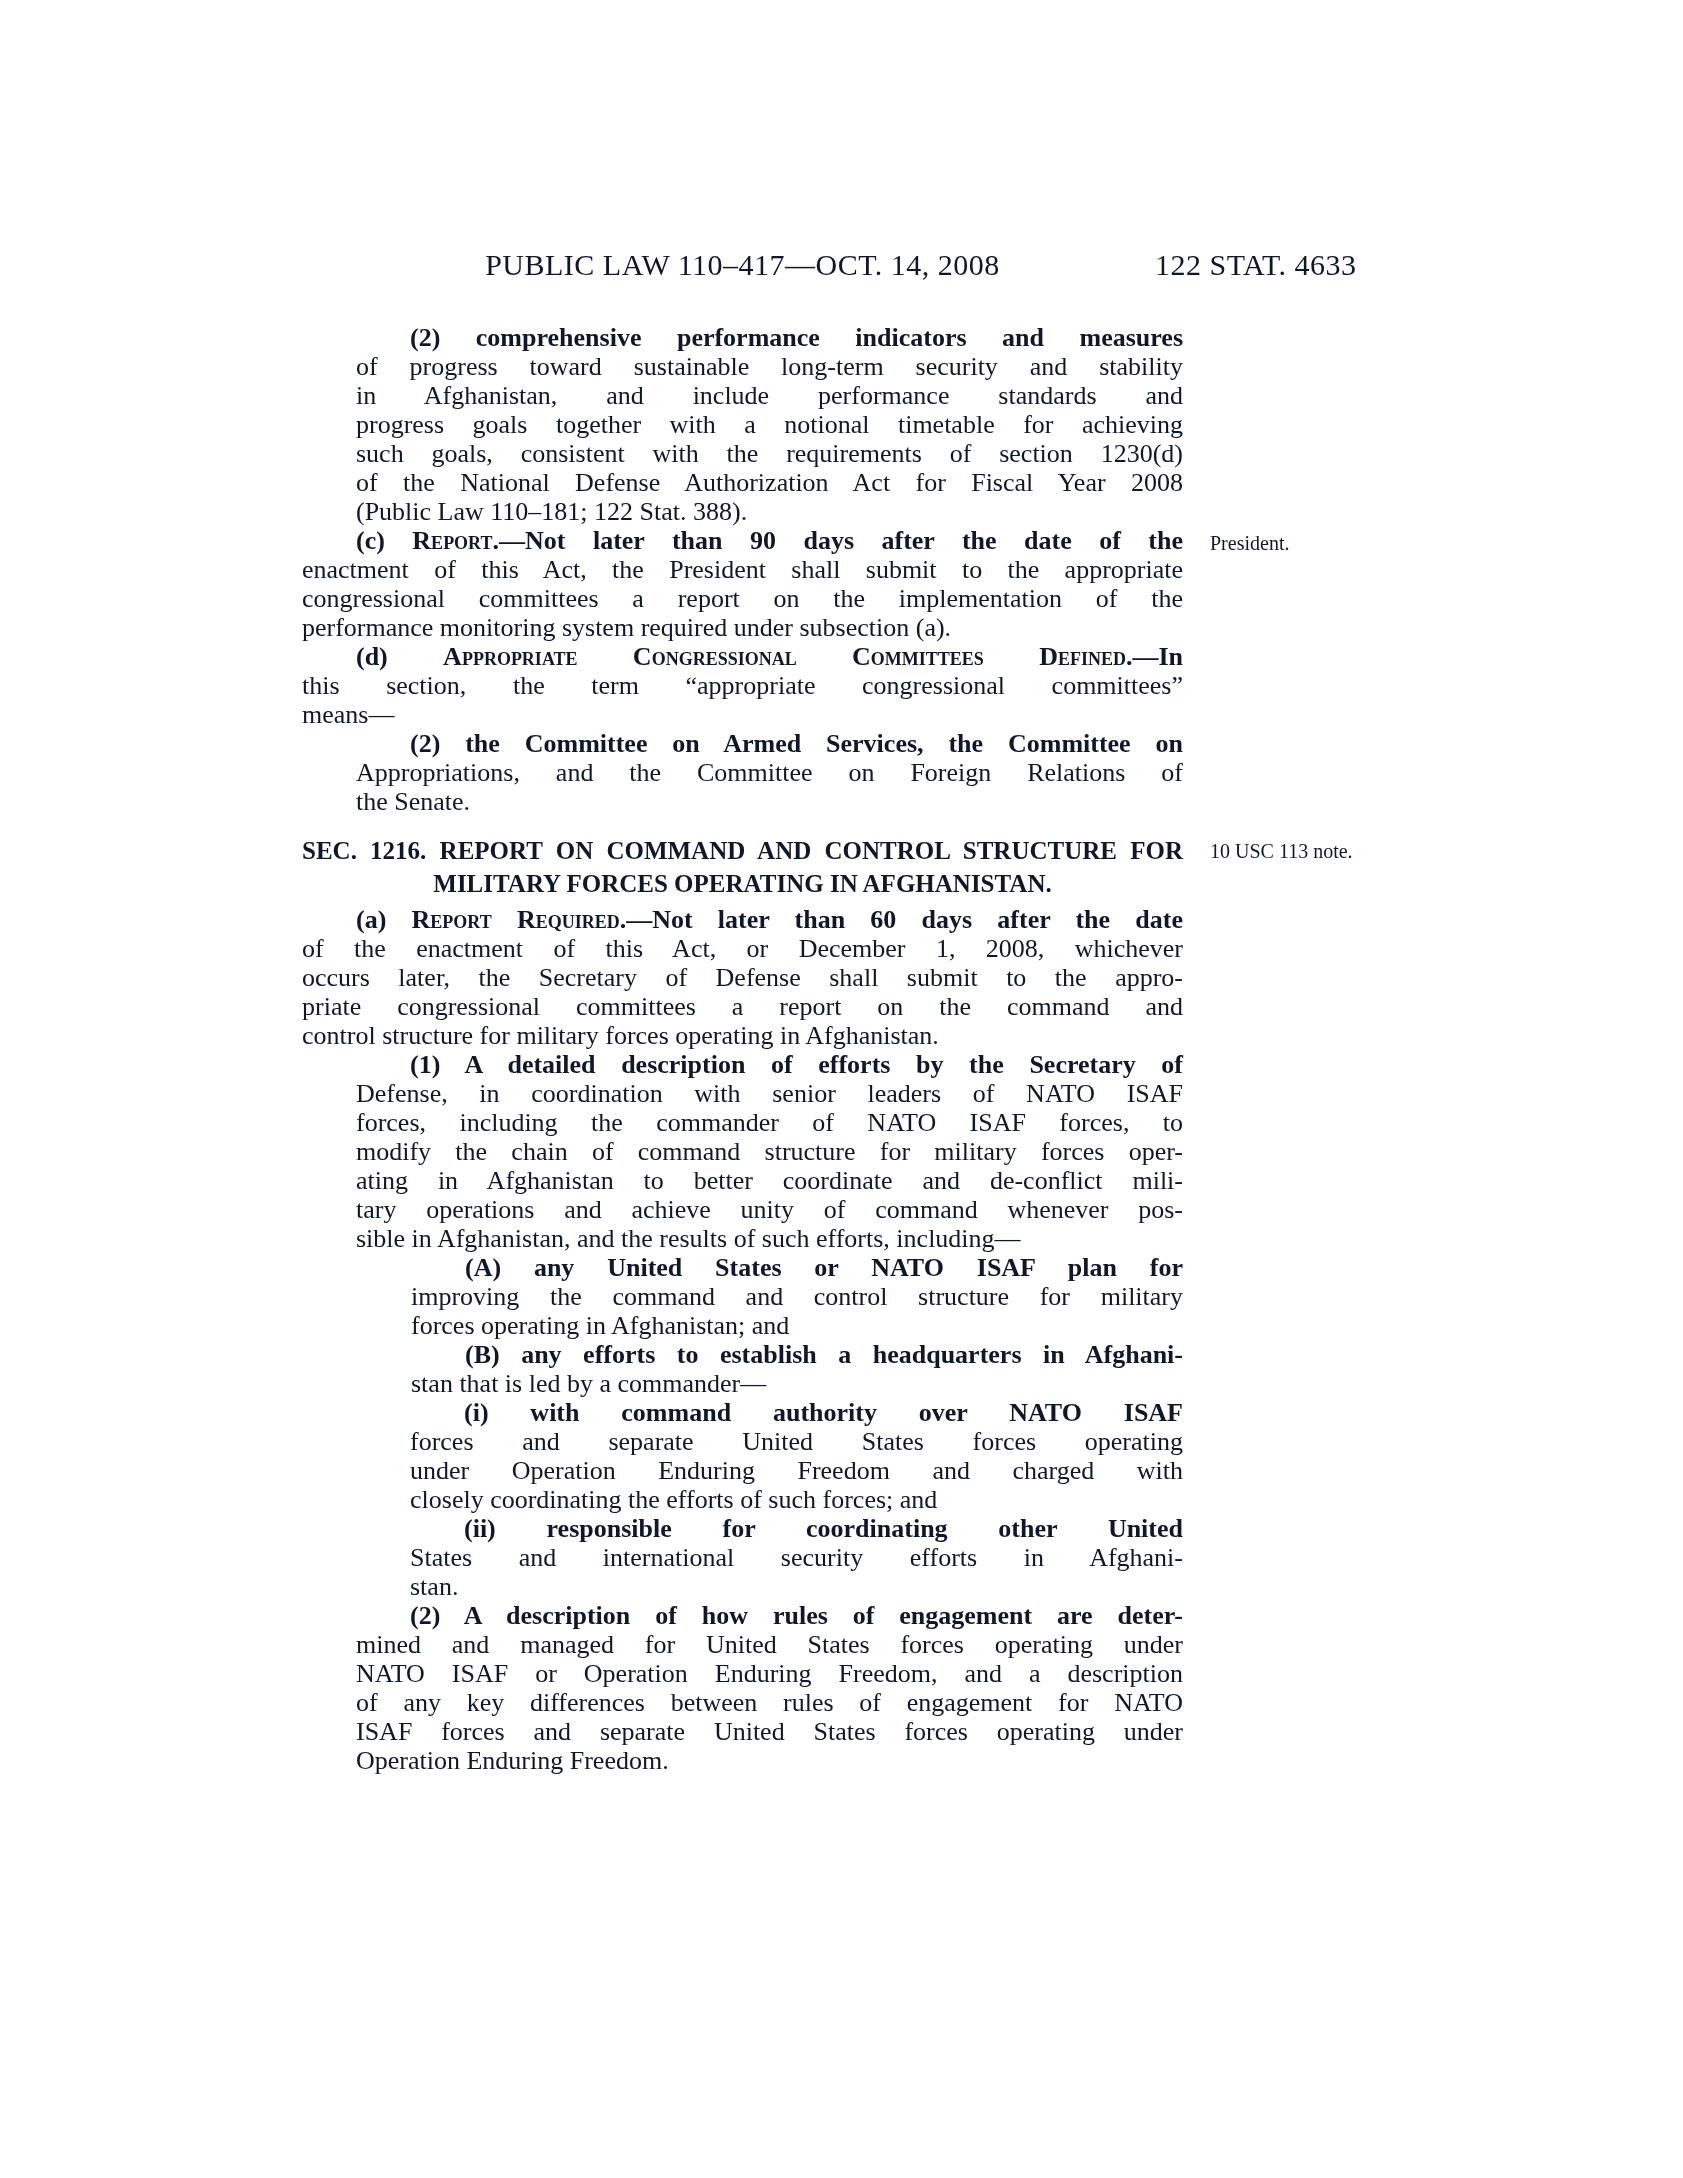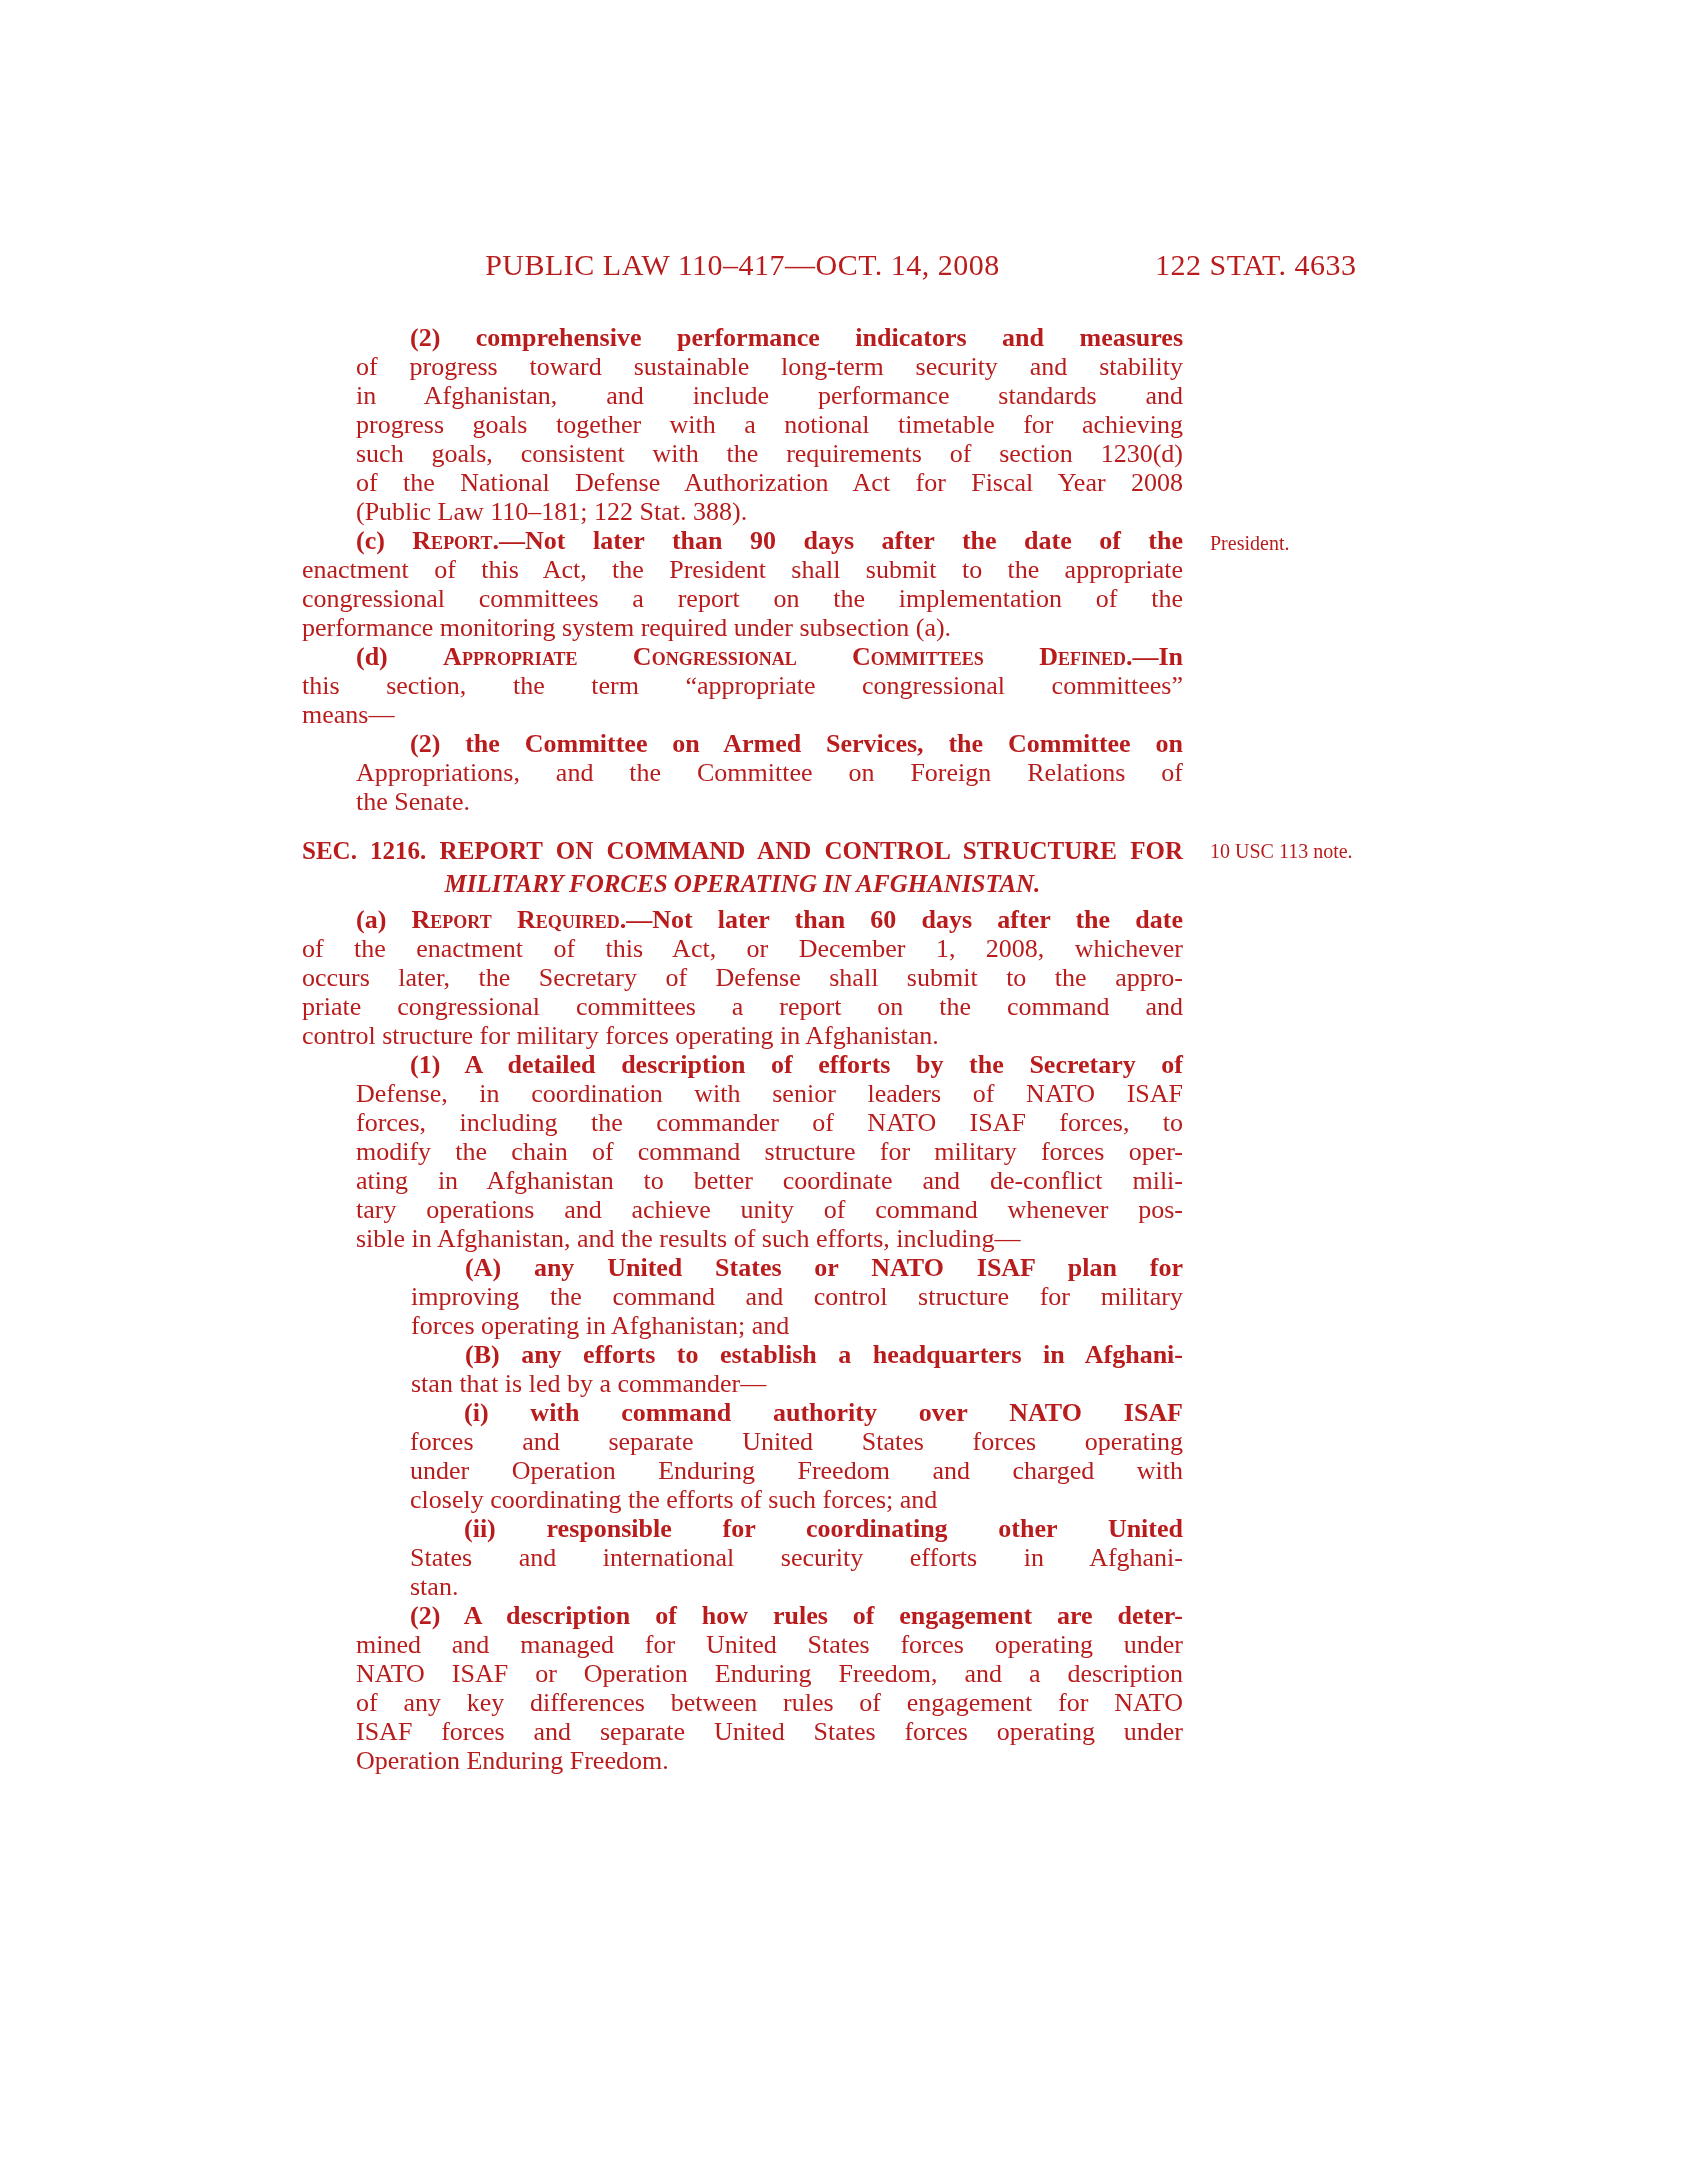--- a/index.html
+++ b/index.html
@@ -5,21 +5,21 @@
   html, body {
     margin: 0;
     padding: 0;
     background: #ffffff;
   }
   .page {
     position: relative;
     width: 1683px;
     height: 2178px;
     background: #ffffff;
-    color: #b91c1c;
+    color: #0f172a;
     font-family: "Liberation Serif", "DejaVu Serif", serif;
     overflow: hidden;
   }
   .running-head {
     position: absolute;
     top: 248px;
     left: 0;
     width: 1683px;
     height: 40px;
   }
@@ -50,21 +50,21 @@
     line-height: 29px;
   }
   .para-block { position: relative; margin: 0; }
   .para-block.level-0 { margin-left: 0; }
   .para-block.level-1 { margin-left: 54px; }
   .para-block.level-2 { margin-left: 109px; }
   .para-block.level-3 { margin-left: 108px; }
   .tline { margin: 0; }
   .jline { text-align: justify; text-align-last: justify; }
   .jlast { text-align-last: left; }
-  .center { text-align: left; text-align-last: center; font-style: italic; }
+  .center { text-align: left; text-align-last: center; }
   .first { text-indent: 54px; font-weight: bold; }
   .sc { font-variant: small-caps; }
   .heading-block {
     position: relative;
     margin: 18px 0 5px 0;
     font-weight: bold;
     font-size: 25px;
     line-height: 33px;
   }
   .margin-note {

